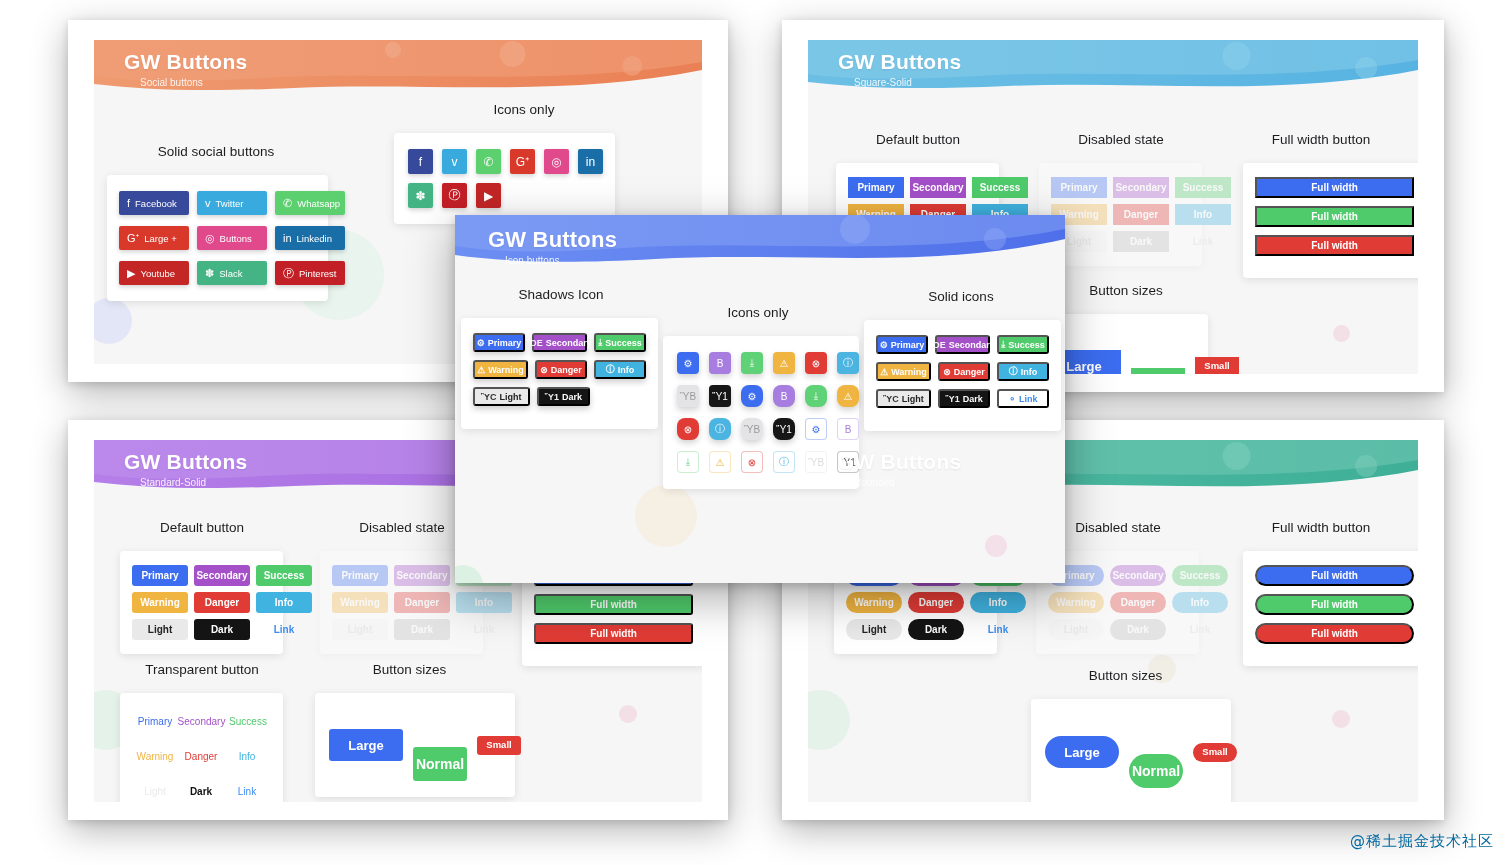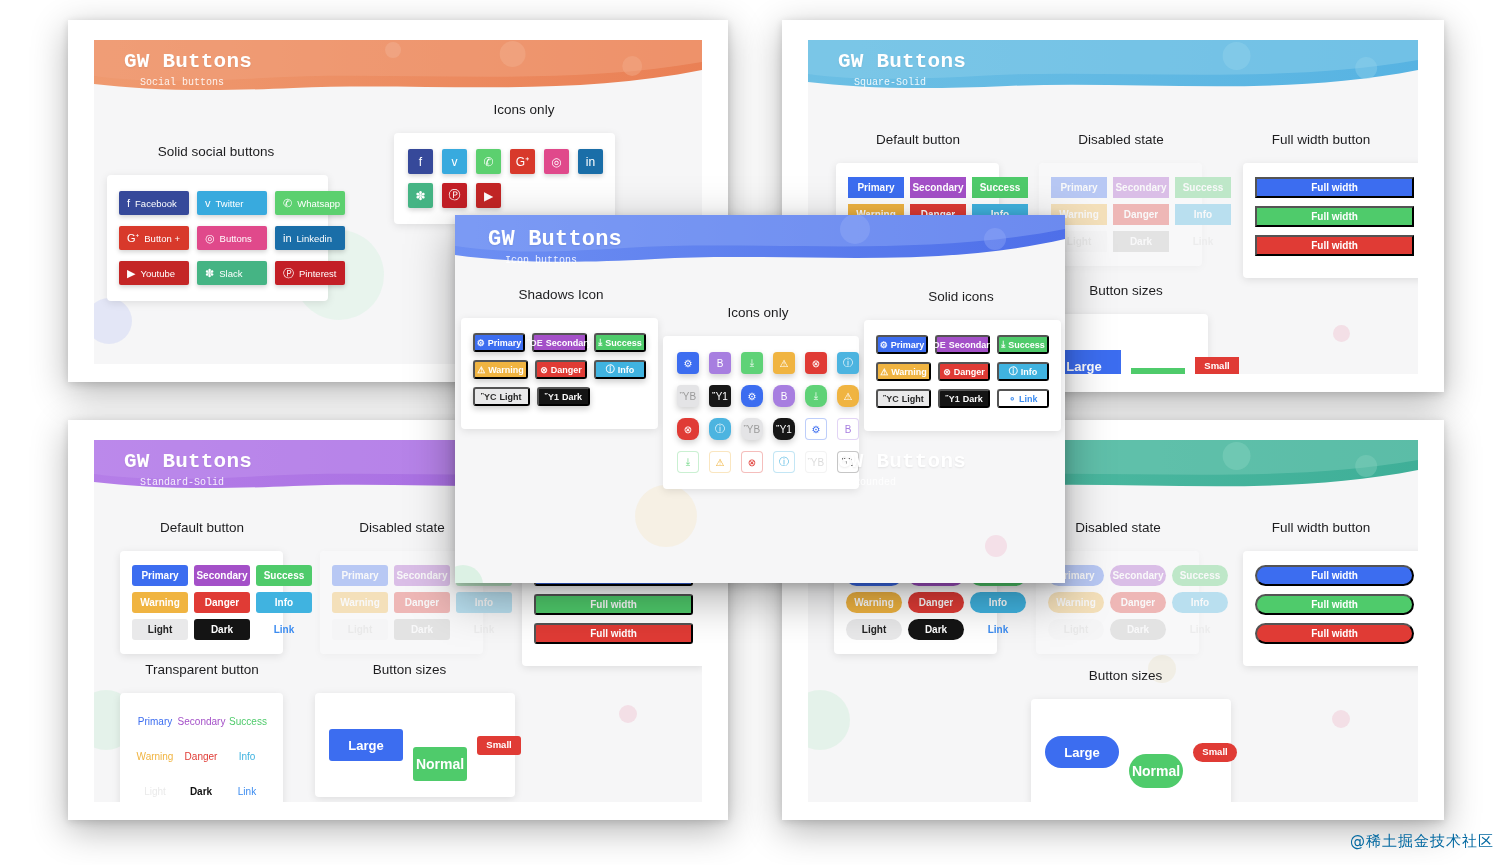--- a/index.html
+++ b/index.html
@@ -19,21 +19,20 @@
     overflow:hidden;
   }
   .panel-inner{
     position:absolute; left:26px; right:26px; top:20px; bottom:18px;
     background:#f6f6f7;
     overflow:hidden;
   }
   .hdr{
     position:relative; height:66px; width:100%;
     overflow:hidden;
-    font-family:Liberation Mono, monospace;
   }
   .hdr svg{position:absolute; inset:0; width:100%; height:100%;}
   .hdr .ttl{
     position:absolute; left:30px; top:10px; z-index:3;
     color:#fff; font-size:21px; font-weight:bold; letter-spacing:.2px;
     text-shadow:0 1px 2px rgba(0,0,0,.08);
   }
   .hdr .sub{
     position:absolute; left:46px; top:37px; z-index:3;
     color:rgba(255,255,255,.88); font-size:10px;
@@ -204,21 +203,21 @@
               <div class="soc" style="background:#38aade">
                 <span class="gl">ᴠ</span>
                 <span>Twitter</span>
               </div>
               <div class="soc" style="background:#5cd06f">
                 <span class="gl">✆</span>
                 <span>Whatsapp</span>
               </div>
               <div class="soc" style="background:#d8392b">
                 <span class="gl">G⁺</span>
-                <span>Button +</span>
+                <span>Large +</span>
               </div>
               <div class="soc" style="background:#e0498b">
                 <span class="gl">◎</span>
                 <span>Buttons</span>
               </div>
               <div class="soc" style="background:#1a6ea8">
                 <span class="gl">in</span>
                 <span>Linkedin</span>
               </div>
               <div class="soc" style="background:#c42626">

